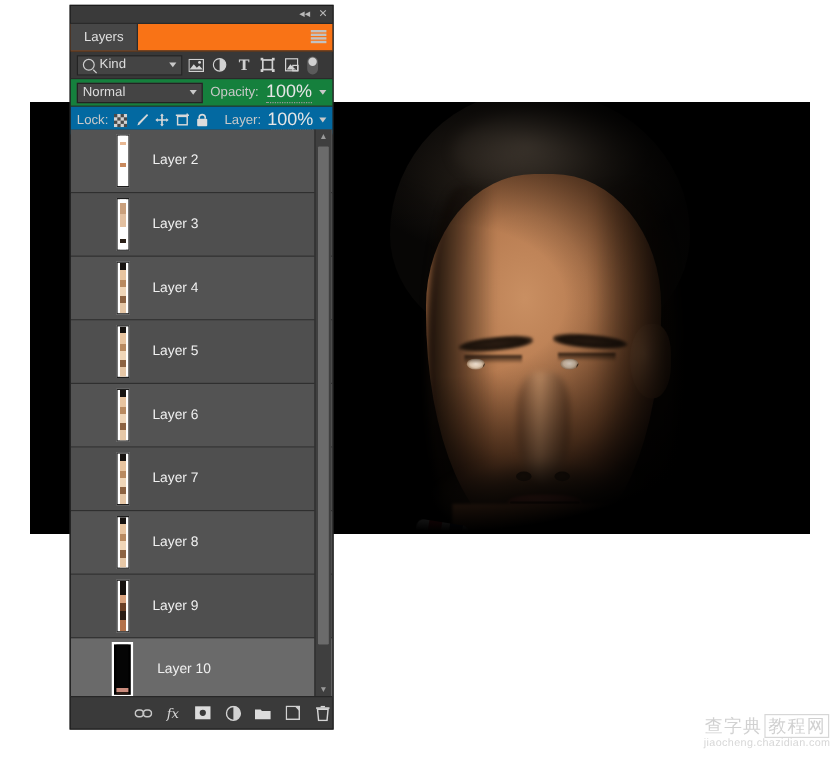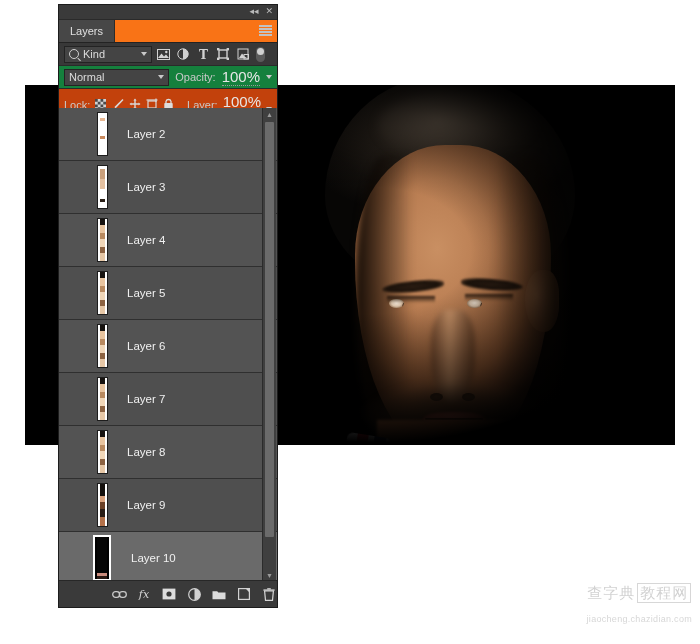--- a/index.html
+++ b/index.html
@@ -239,22 +239,22 @@
   .blend-select {
     width: 112px; height: 17px; background:#444444; border:1px solid #232323;
     display:flex;align-items:center; padding:0 4px; box-sizing:border-box;
     font-size:11px; color:#dcdcdc;
   }
   .blend-select span.lbl{flex:1;}
   .op-label { font-size:11px; color:#c9c9c9; }
   .op-val { font-size:15px; color:#e6e6e6; border-bottom:1px dotted #9a9a9a; }
 
   .lockbar {
-    height: 22px; background:#c2410c;
-    display:flex; align-items:flex-end; padding: 0 5px; gap: 5px;
+    height: 22px; background:#0369a1;
+    display:flex; align-items:center; padding: 0 5px; gap: 5px;
     border-bottom:1px solid #262626;
   }
   .lock-label{font-size:11px;color:#c9c9c9;}
   .lico{width:14px;height:14px;display:flex;align-items:center;justify-content:center;cursor:pointer;}
   .fill-label{font-size:11px;color:#c9c9c9;margin-left:8px;}
 
   .layer-list {
     position:absolute;
     left:0; right:0;
     top: 103px; bottom: 26px;
@@ -324,21 +324,21 @@
   .watermark {
     position:absolute; right: 8px; bottom: 20px;
     text-align: center; opacity: .45;
     line-height: 1.05;
   }
   .wm-cn {
     font-size: 15px; color: #9a9a9a; letter-spacing: 1px;
     font-family: "DejaVu Sans", sans-serif;
   }
   .wm-cn .boxed { border:1px solid #a8a8a8; padding:0 2px; margin-left:2px;}
-  .wm-url { font-size: 9px; color: #a6a6a6; letter-spacing:.3px; margin-top:13px;}
+  .wm-url { font-size: 9px; color: #a6a6a6; letter-spacing:.3px; margin-top:1px;}
 </style>
 </head>
 <body>
 
 <div id="root">
 
   <div class="photo">
     <div class="photo-bg"></div>
     <div class="hair"></div>
     <div class="hair-hl"></div>

